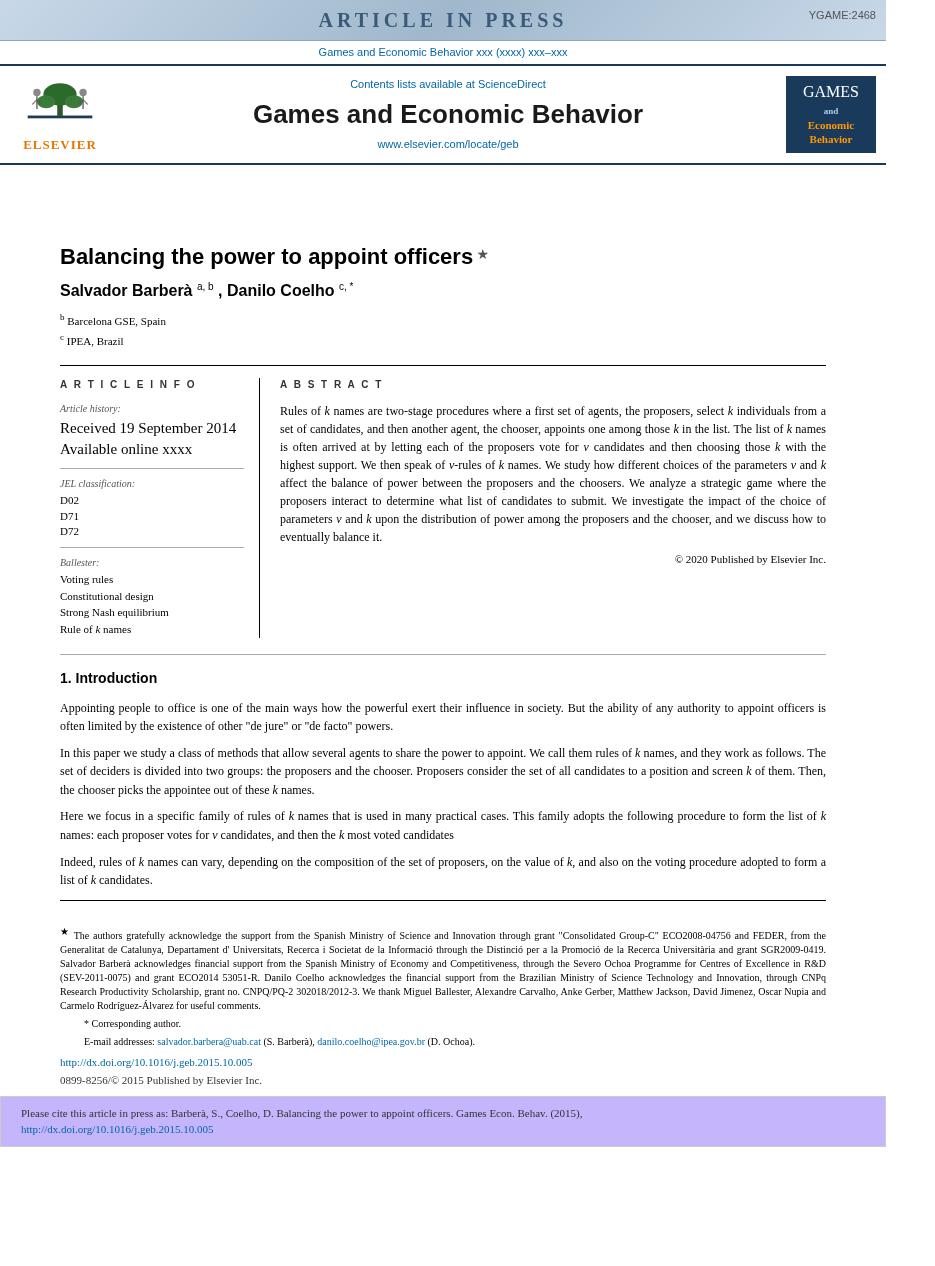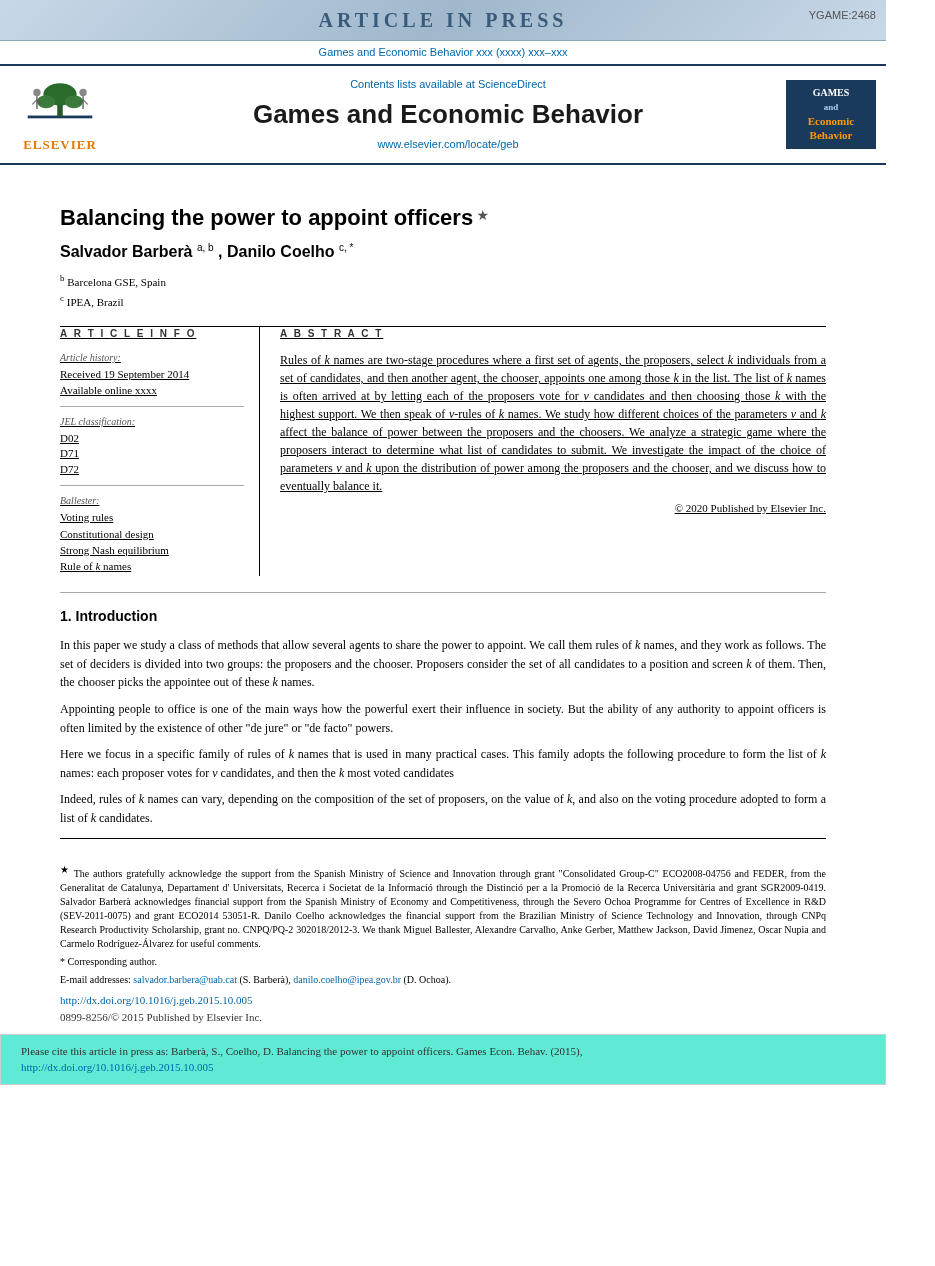--- a/index.html
+++ b/index.html
@@ -119,22 +119,22 @@
       background: #1a3a5c;
       color: #fff;
       padding: 6px 8px;
       font-size: 11px;
       font-weight: bold;
       text-align: center;
       line-height: 1.3;
     }
 
     .games-logo-box .games-big {
-      font-size: 10px;
-      font-weight: 700;
+      font-size: 16px;
+      font-weight: 400;
       color: #fff;
       display: block;
     }
     .games-logo-box .and-text {
       color: #aaccee;
       font-size: 9px;
     }
     .games-logo-box .economic-behavior {
       color: #ff9900;
       font-size: 11px;
@@ -143,20 +143,21 @@
     }
     .games-logo-box .behavior-line {
       color: #ff9900;
       font-size: 11px;
       font-weight: bold;
     }
 
     
     .main-content {
       padding: 20px 60px 0 60px;
+      margin-top: 39px;
     }
 
     
     .article-title {
       font-size: 22px;
       font-weight: bold;
       color: #000;
       margin-bottom: 10px;
       font-family: Arial, sans-serif;
     }
@@ -194,21 +195,21 @@
       font-size: 9px;
       vertical-align: super;
     }
 
     
     .two-col {
       display: flex;
       gap: 20px;
       margin-bottom: 16px;
       border-top: 1px solid #000;
-      text-decoration: underline;
+      padding-top: 12px;
     }
 
     .article-info-col {
       width: 200px;
       flex-shrink: 0;
       border-right: 1px solid #000;
       padding-right: 15px;
     }
 
     .abstract-col {
@@ -227,21 +228,21 @@
 
     .info-label {
       font-size: 10px;
       font-style: italic;
       color: #555;
       margin-top: 8px;
       margin-bottom: 2px;
     }
 
     .info-value {
-      font-size: 11px;
+      font-size: 15px;
       color: #000;
     }
 
     .jel-codes {
       font-size: 11px;
       color: #000;
     }
 
     .keywords-list {
       font-size: 11px;
@@ -305,20 +306,21 @@
     }
 
     .footnote-star {
       font-size: 10px;
       vertical-align: super;
     }
 
     .footnote-email-line {
       font-size: 10px;
       margin-top: 4px;
+      margin-left: 24px;
     }
 
     .blue-link {
       color: #0066aa;
       text-decoration: none;
     }
 
     .doi-line {
       font-size: 11px;
       color: #0066aa;
@@ -326,21 +328,21 @@
     }
 
     .issn-line {
       font-size: 11px;
       color: #333;
       margin: 0 60px 6px 60px;
     }
 
     
     .cite-bar {
-      background: #5eead4;
+      background: #c4b5fd;
       border: 1px solid #ccc;
       padding: 8px 20px;
       font-size: 11px;
       color: #333;
       margin: 8px 0 0 0;
       line-height: 1.5;
     }
   </style>
 </head>
 <body>
@@ -473,29 +475,29 @@
         </div>
         <div class="copyright-line">© 2020 Published by Elsevier Inc.</div>
       </div>
     </div>
 
     <hr class="section-divider">
 
     <div class="intro-heading">1. Introduction</div>
 
     <div class="body-paragraph">
+      Appointing people to office is one of the main ways how the powerful exert their influence in society. But the ability of
+      any authority to appoint officers is often limited by the existence of other "de jure" or "de facto" powers.
+    </div>
+
+    <div class="body-paragraph">
       In this paper we study a class of methods that allow several agents to share the power to appoint. We call them rules of
       <i>k</i> names, and they work as follows. The set of deciders is divided into two groups: the proposers and the chooser. Proposers
       consider the set of all candidates to a position and screen <i>k</i> of them. Then, the chooser picks the appointee out of these <i>k</i>
       names.
-    </div>
-
-    <div class="body-paragraph">
-      Appointing people to office is one of the main ways how the powerful exert their influence in society. But the ability of
-      any authority to appoint officers is often limited by the existence of other "de jure" or "de facto" powers.
     </div>
 
     <div class="body-paragraph">
       Here we focus in a specific family of rules of <i>k</i> names that is used in many practical cases. This family adopts the
       following procedure to form the list of <i>k</i> names: each proposer votes for <i>v</i> candidates, and then the <i>k</i> most voted candidates
     </div>
 
     <div class="body-paragraph">
       Indeed, rules of <i>k</i> names can vary, depending on the composition of the set of proposers, on the value of <i>k</i>, and also on
       the voting procedure adopted to form a list of <i>k</i> candidates.

